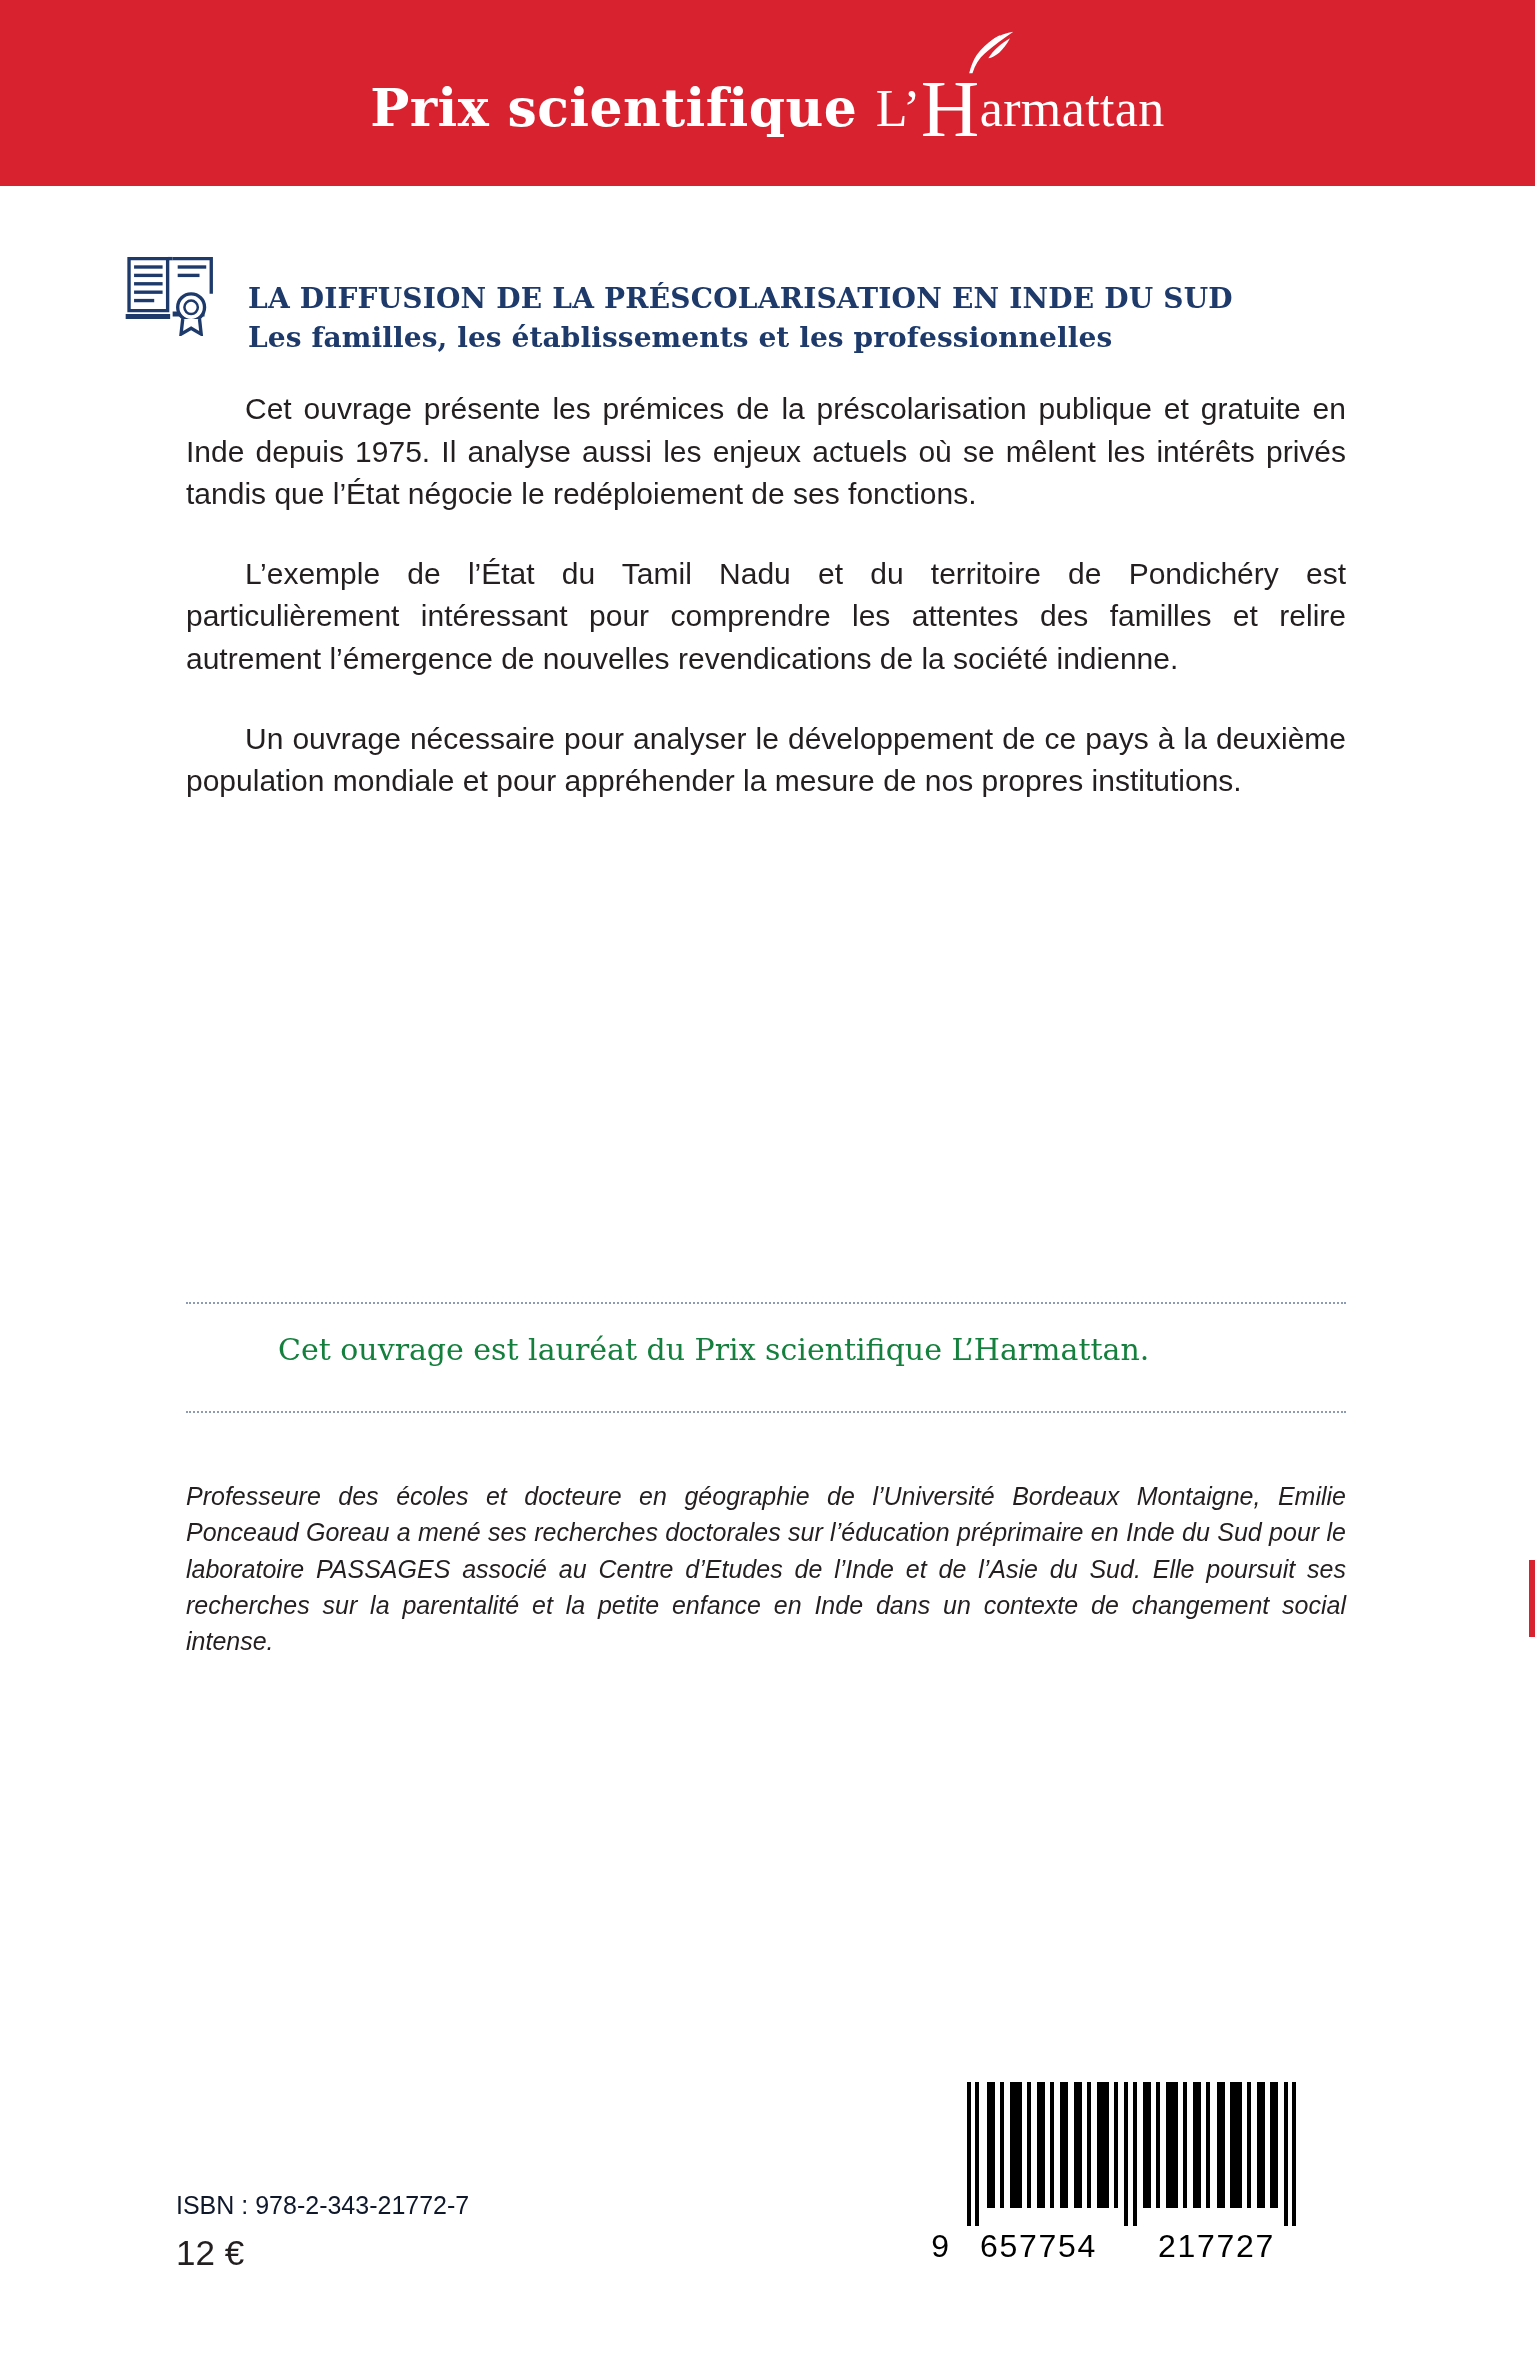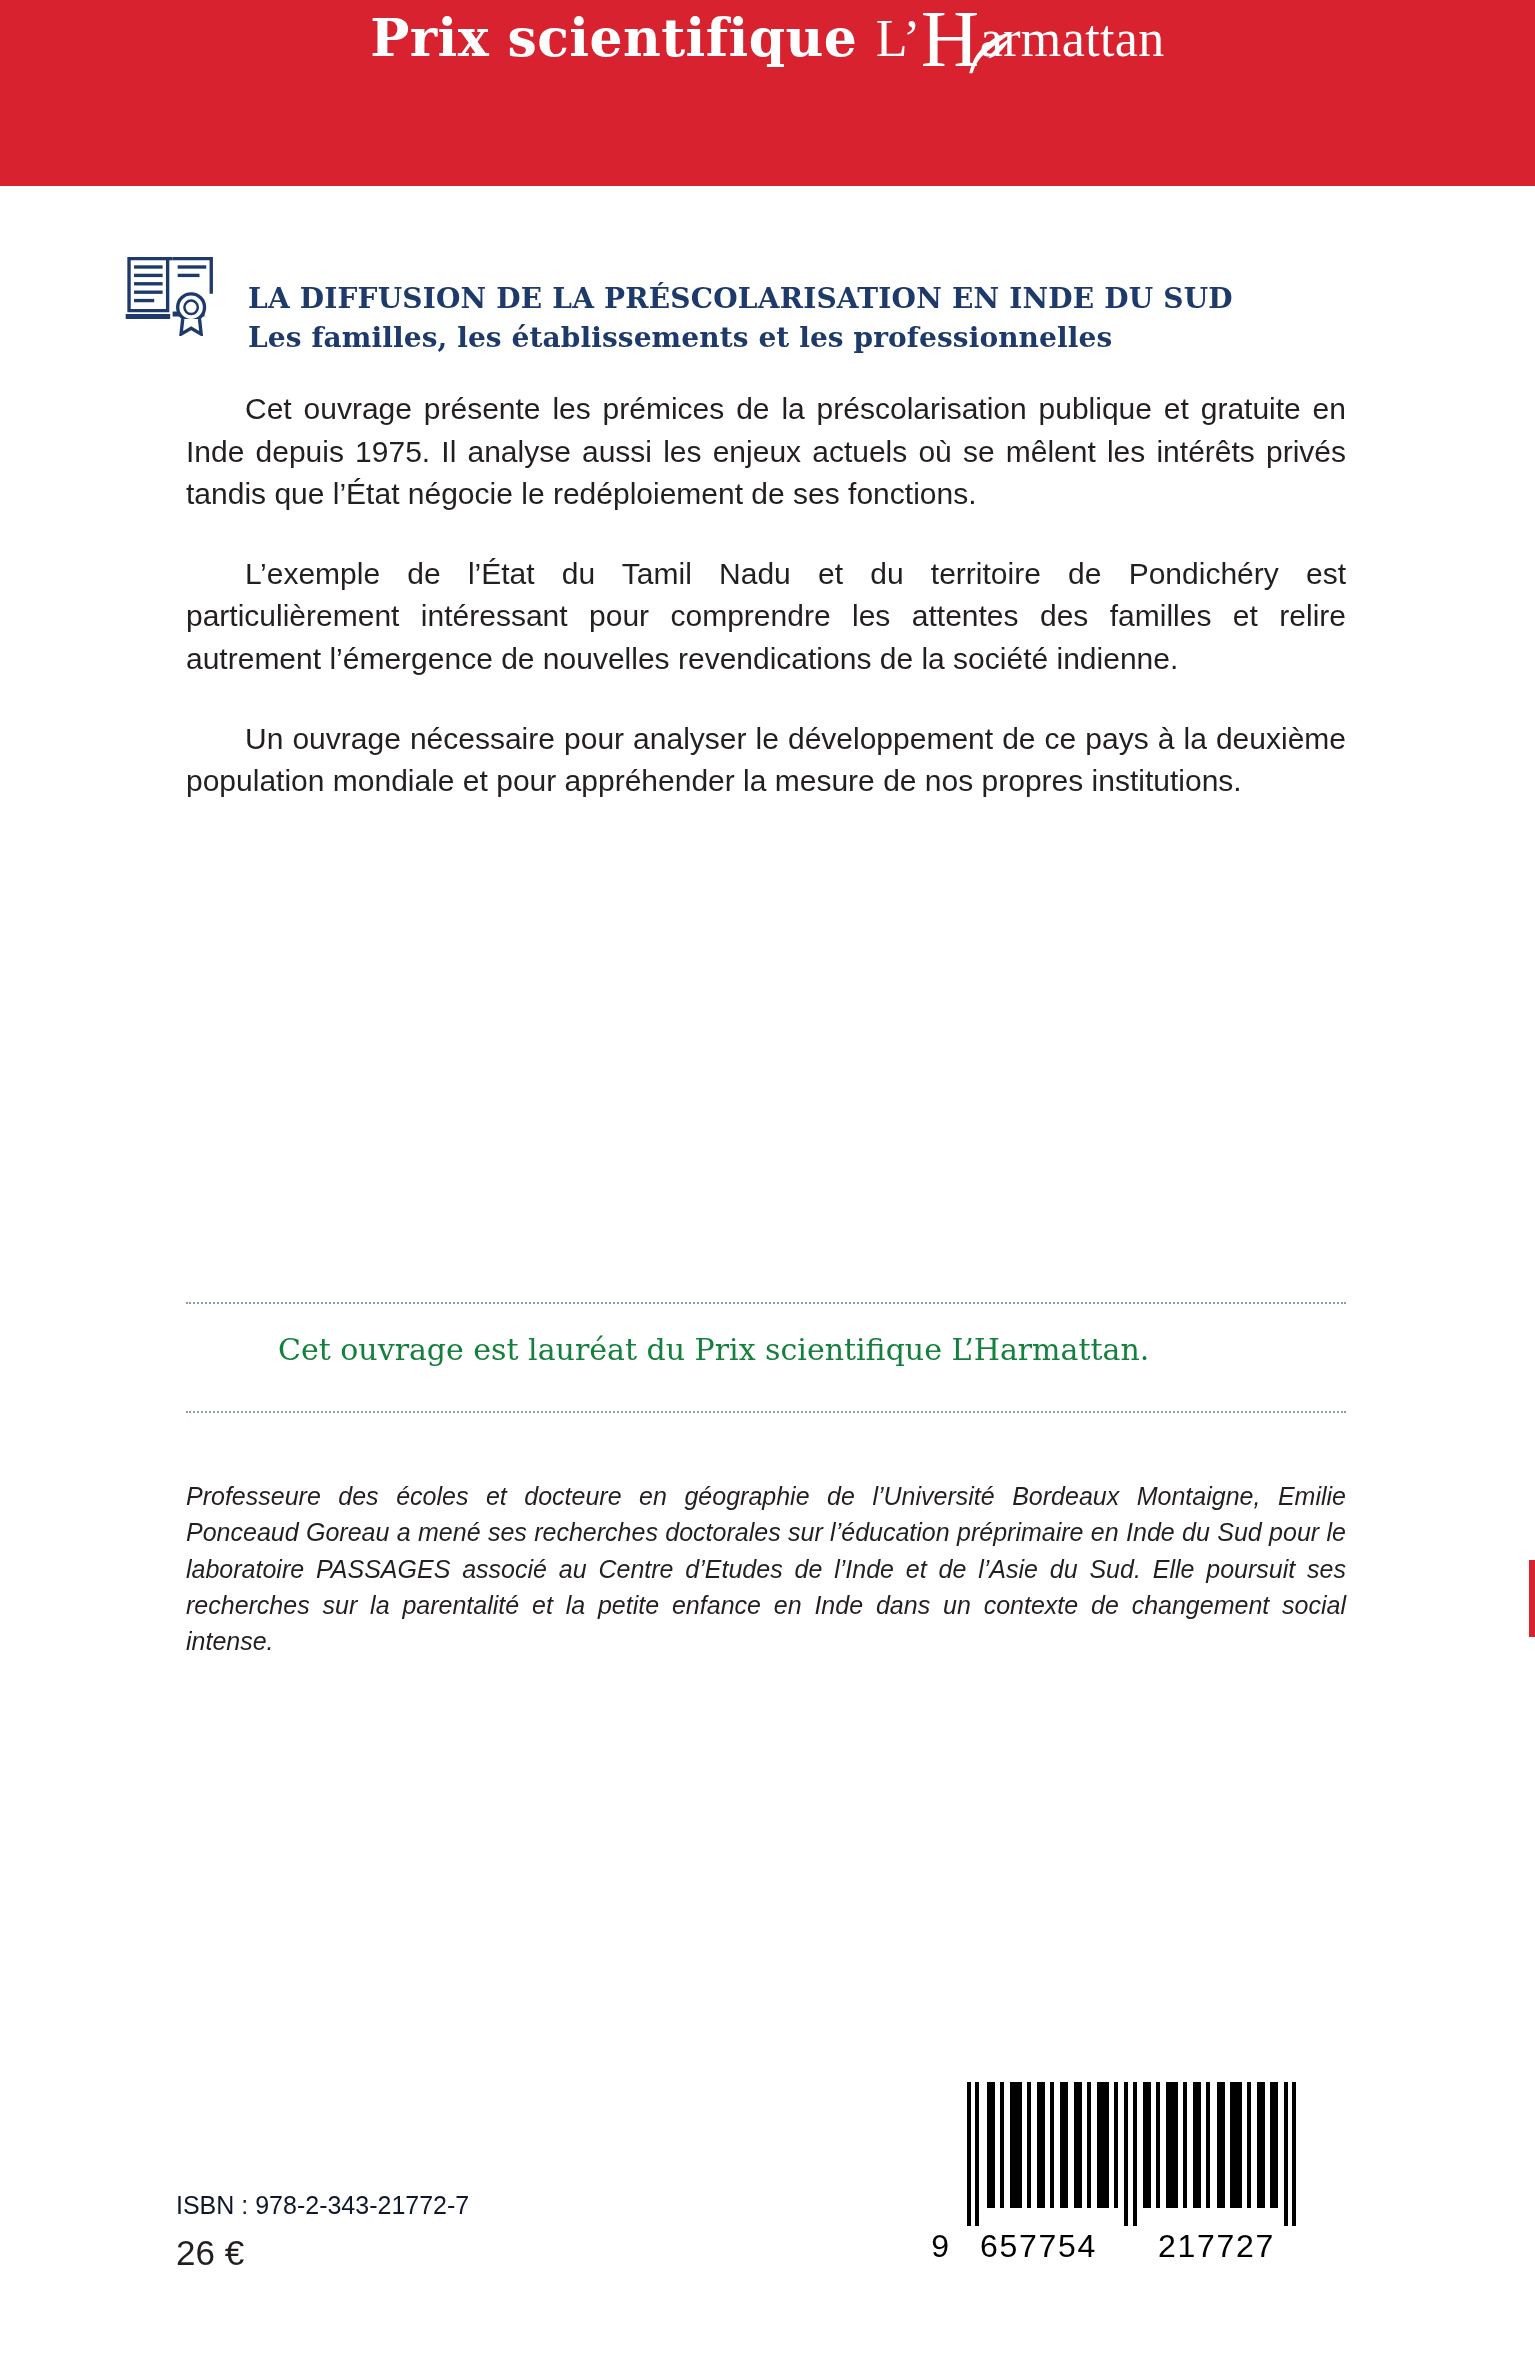--- a/index.html
+++ b/index.html
@@ -20,24 +20,25 @@
     position: absolute;
     top: 0;
     left: 0;
     width: 1535px;
     height: 186px;
     background: #d9222f;
   }
   .banner-inner {
     position: absolute;
     left: 0;
-    top: 8px;
+    top: 16px;
     width: 1535px;
     height: 186px;
     display: flex;
+    align-items: center;
     justify-content: center;
   }
   .banner-text {
     color: #ffffff;
     font-family: "DejaVu Serif", serif;
     font-weight: bold;
     font-size: 52px;
     letter-spacing: 0.4px;
     white-space: nowrap;
     transform: translateY(-3.4px);
@@ -276,21 +277,21 @@
   <p class="para">Un ouvrage nécessaire pour analyser le développement de ce pays à la deuxième population mondiale et pour appréhender la mesure de nos propres institutions.</p>
 </div>
 
 <div class="dotline top"></div>
 <div class="laureate">Cet ouvrage est lauréat du Prix scientifique L’Harmattan.</div>
 <div class="dotline bottom"></div>
 
 <div class="bio">Professeure des écoles et docteure en géographie de l’Université Bordeaux Montaigne, Emilie Ponceaud Goreau a mené ses recherches doctorales sur l’éducation préprimaire en Inde du Sud pour le laboratoire PASSAGES associé au Centre d’Etudes de l’Inde et de l’Asie du Sud. Elle poursuit ses recherches sur la parentalité et la petite enfance en Inde dans un contexte de changement social intense.</div>
 
 <div class="isbn">ISBN : 978-2-343-21772-7</div>
-<div class="price">26 €</div>
+<div class="price">12 €</div>
 
 <div class="barcode-wrap">
   <div class="barcode-bars">
     <i style="left:28.5px;width:4.2px"></i>
     <i style="left:37px;width:4.2px"></i>
     <i class="short" style="left:49px;width:8.4px"></i>
     <i class="short" style="left:62px;width:4.2px"></i>
     <i class="short" style="left:72px;width:11.7px"></i>
     <i class="short" style="left:89px;width:4.2px"></i>
     <i class="short" style="left:99px;width:7.6px"></i>

